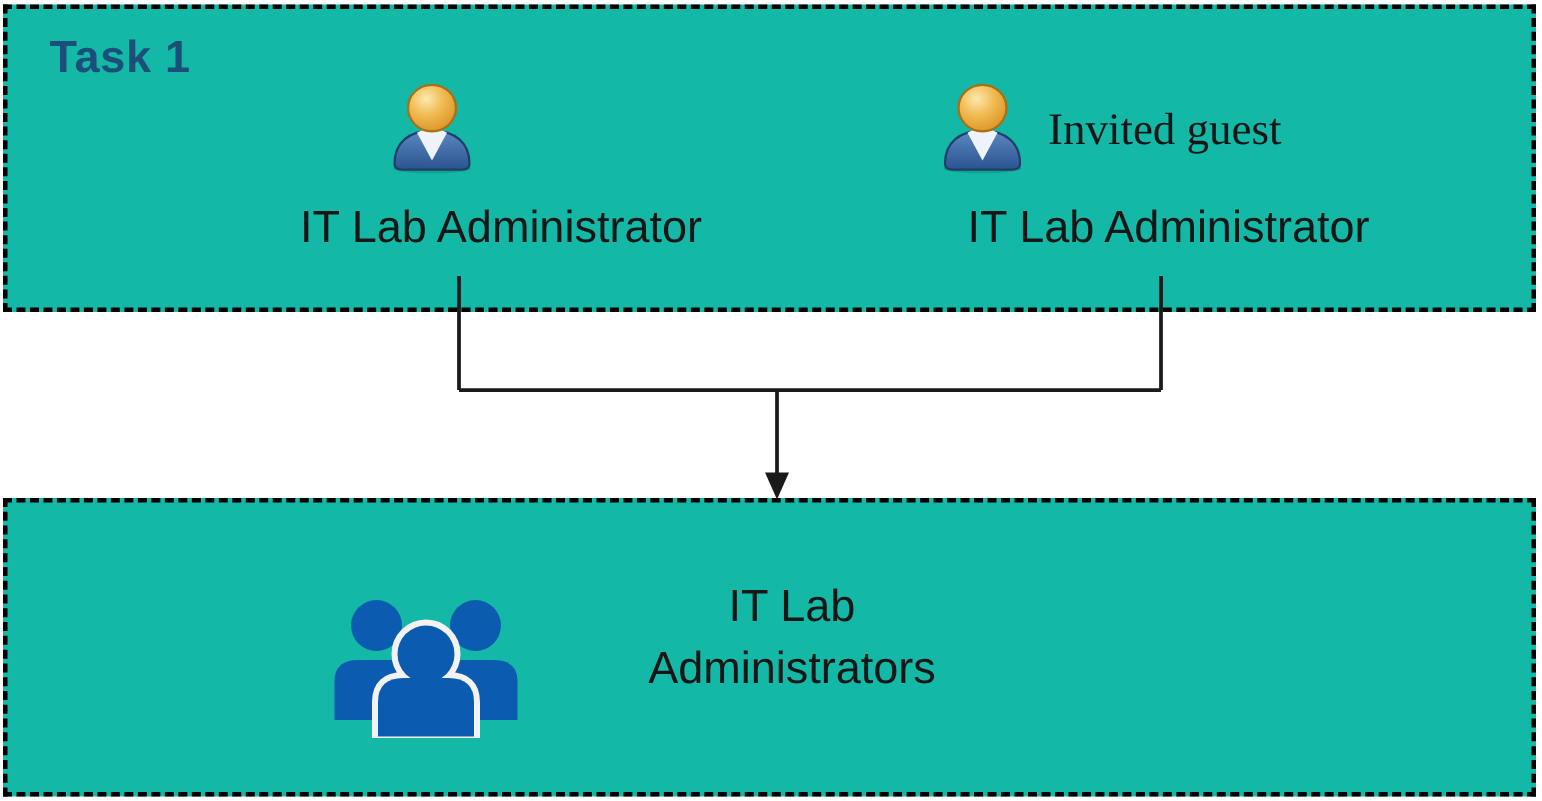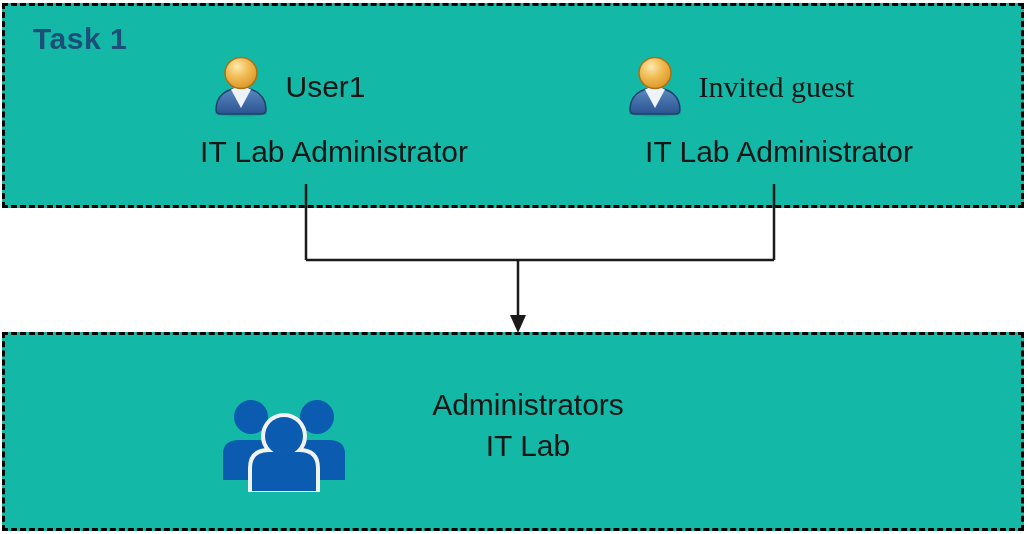--- a/index.html
+++ b/index.html
@@ -100,21 +100,20 @@
                 <stop offset="0" stop-color="#5b8ac2"></stop>
                 <stop offset="1" stop-color="#2b5390"></stop>
               </linearGradient>
             </defs>
             <ellipse cx="31" cy="59.5" rx="26" ry="3" fill="rgba(0,0,0,0.12)"></ellipse>
             <path d="M6,56 C6,42 16,34 31,34 C46,34 56,42 56,56 Q56,60 51,60 L11,60 Q6,60 6,56 Z" fill="url(#bodyGrad1)" stroke="#1f4066" stroke-width="1.5"></path>
             <path d="M21,35.5 L31,54 L41,35.5 Q36,32.5 31,32.5 Q26,32.5 21,35.5 Z" fill="#eef3f9"></path>
             <ellipse cx="31" cy="19" rx="16" ry="15.5" fill="url(#headGrad1)" stroke="#a86f15" stroke-width="1.5"></ellipse>
           </svg>
         </span>
-        <span class="person-name">User1</span>
       </div>
       <div class="person-role">IT Lab Administrator</div>
     </div>
 
     <div class="person-card card2">
       <div class="person-row">
         <span>
           <svg width="62" height="63" viewBox="0 0 62 63" aria-hidden="true">
             <defs>
               <radialGradient id="headGrad2" cx="0.38" cy="0.3" r="0.8">
@@ -167,18 +166,18 @@
           <path d="M41,101 L41,78 Q41,62 58,62 L88,62 Q105,62 105,78 L105,101 Z"></path>
         </g>
         <g fill="#0b5cb0">
           <circle cx="73" cy="46" r="19"></circle>
           <path d="M41,101 L41,78 Q41,62 58,62 L88,62 Q105,62 105,78 L105,101 Z"></path>
         </g>
       </svg>
     </span>
 
     <div class="group-name">
+      <div>IT Lab</div>
       <div>Administrators</div>
-      <div>IT Lab</div>
     </div>
   </section>
 
 </div>
 
 </body></html>

